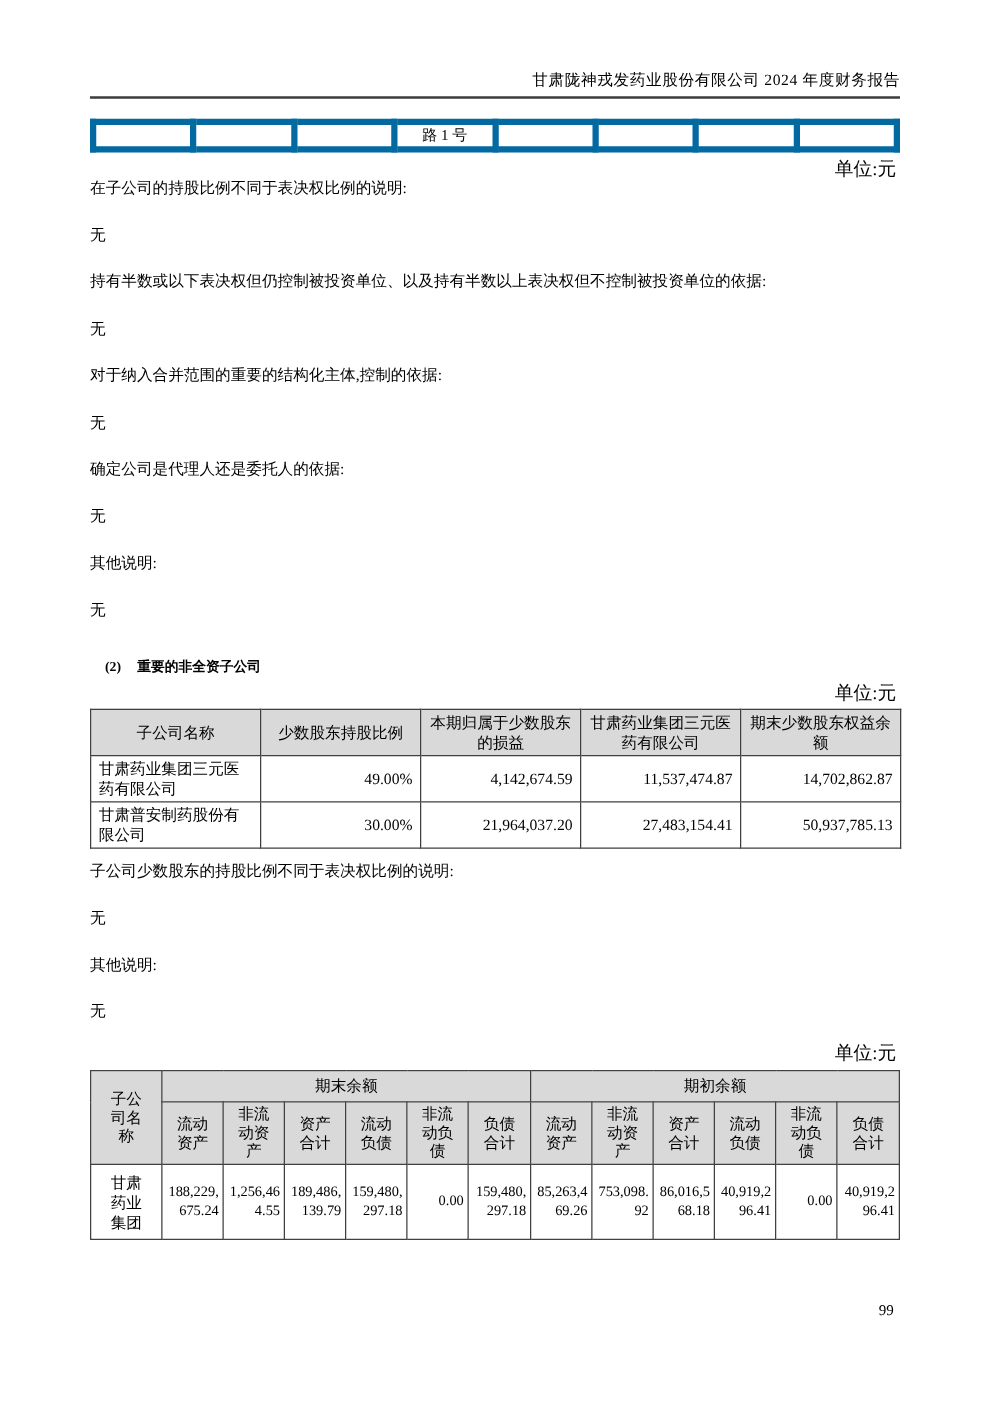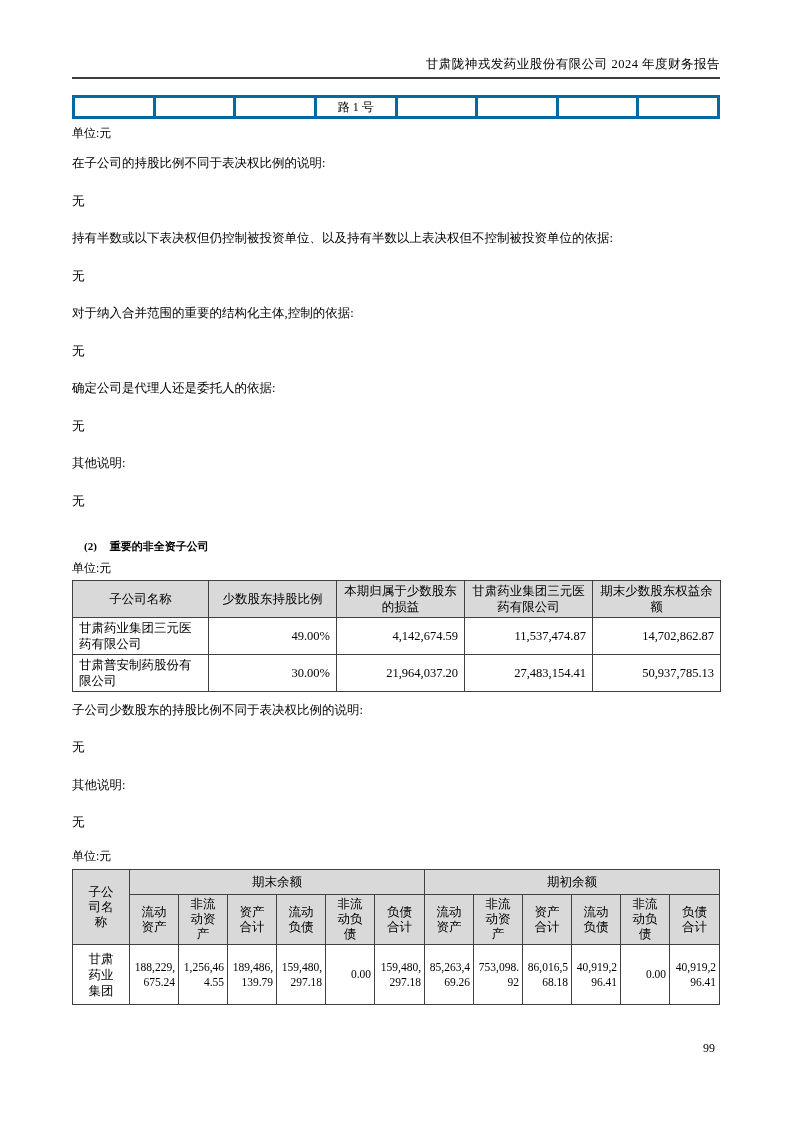--- a/index.html
+++ b/index.html
@@ -10,26 +10,26 @@
     color:#000;
   }
   .page { position:relative; width:793px; height:1122px; padding:57px 73px 0 72px; overflow:hidden; background:#fff; }
 
   .doc-header {
     text-align:right; font-size:12.5px; line-height:15px;
     padding-bottom:5px; border-bottom:2px solid #3d3d3d; letter-spacing:0.5px;
   }
 
   .cont-table { width:100%; border-collapse:collapse; table-layout:fixed; margin-top:16px; }
-  .cont-table td { border:3px solid #0369a1; height:21px; font-size:12px; text-align:center; background:#fff; }
+  .cont-table td { border:5px solid #0369a1; height:21px; font-size:12px; text-align:center; background:#fff; }
 
-  .unit-line { text-align:left; font-size:12px; line-height:14px; margin-top:7px; padding-right:3px; }
+  .unit-line { text-align:right; font-size:15px; line-height:14px; margin-top:7px; padding-right:3px; }
 
   .notes p { font-size:12.5px; line-height:14px; margin-top:23.5px; }
-  .notes p.first { margin-top:16px; }
+  .notes p.first { margin-top:0; }
 
   .section-heading { font-size:11px; font-weight:bold; margin-top:31px; padding-left:12px; }
   .section-heading .num { margin-right:13px; }
 
   .sub-table { width:100%; border-collapse:collapse; table-layout:fixed; margin-top:5px; }
   .sub-table th, .sub-table td { border:1px solid #404040; font-size:12.5px; line-height:16px; vertical-align:middle; }
   .sub-table th { background:#d9d9d9; font-weight:normal; text-align:center; height:37px; padding:2px 6px; }
   .sub-table td { height:37px; padding:2px 6px; background:#fff; }
   .sub-table td.name { text-align:left; }
   .sub-table td.num { text-align:right; }

